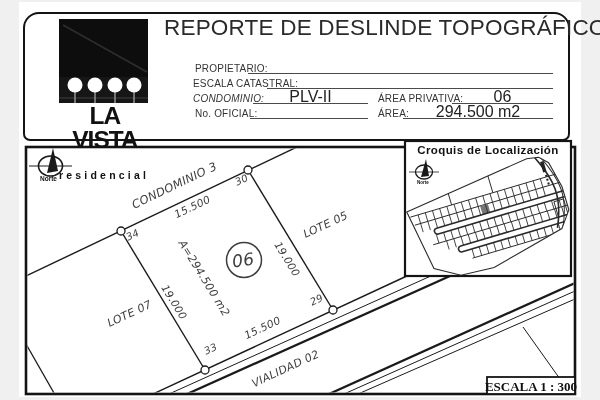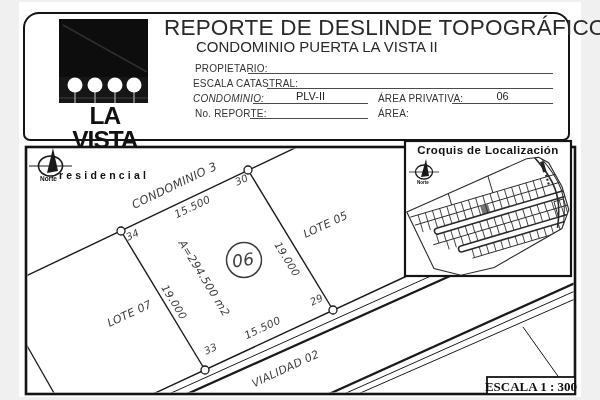--- a/index.html
+++ b/index.html
@@ -32,21 +32,21 @@
     letter-spacing:0.2px;white-space:nowrap;
   }
   .doc-subtitle{
     position:absolute;left:196px;top:38px;font-size:15px;color:#2a2a2a;white-space:nowrap;
   }
   .flabel{
     position:absolute;font-size:10px;color:#333;letter-spacing:0.2px;white-space:nowrap;
   }
   .fline{
     position:absolute;border-bottom:1.3px solid #4a4a4a;height:13px;
-    text-align:center;font-size:11px;color:#222;line-height:13px;
+    text-align:center;font-size:16px;color:#222;line-height:13px;
   }
 
   
   svg{position:absolute;left:0;top:0;}
   .cadtext{
     font-family:"DejaVu Sans", sans-serif;font-style:italic;
     fill:#3d3d3d;letter-spacing:0.3px;
   }
   .norte{font-family:"Liberation Sans",sans-serif;font-weight:bold;fill:#111;}
   .croquis-title{font-family:"Liberation Sans",sans-serif;font-weight:bold;fill:#111;}
@@ -248,21 +248,20 @@
 
     <g>
       <rect x="487" y="377" width="88" height="17" fill="#ffffff" stroke="#141414" stroke-width="1.8"></rect>
       <text class="escala-text" x="531" y="390.5" font-size="13" text-anchor="middle">ESCALA 1 : 300</text>
     </g>
   </svg>
 
   <div class="header-box"></div>
 
   <div class="doc-title">REPORTE DE DESLINDE TOPOGRÁFICO</div>
-  <div class="doc-subtitle">CONDOMINIO PUERTA LA VISTA II</div>
 
   <div class="logo">
     <div class="logo-square">
       <svg width="89" height="84" viewBox="0 0 89 84">
         <line x1="4" y1="6" x2="88" y2="53" stroke="#2e2e2e" stroke-width="1.5"></line>
         <rect x="0" y="58" width="89" height="26" fill="#161616"></rect>
         <line x1="0" y1="79" x2="89" y2="79" stroke="#3f3f3f" stroke-width="1"></line>
         <g>
           <line x1="16" y1="66" x2="16" y2="84" stroke="#9a9a9a" stroke-width="1.4"></line>
           <line x1="36" y1="66" x2="36" y2="84" stroke="#9a9a9a" stroke-width="1.4"></line>
@@ -276,21 +275,22 @@
       </svg>
     </div>
     <div class="logo-name">LA VISTA</div>
     <div class="logo-tagline">residencial</div>
   </div>
 
   <div class="flabel" style="left:195px;top:63px;">PROPIETARIO:</div>
   <div class="flabel" style="left:193px;top:78px;">ESCALA CATASTRAL:</div>
   <div class="flabel" style="left:193px;top:93px;font-style:italic;">CONDOMINIO:</div>
   <div class="flabel" style="left:378px;top:93px;">ÁREA PRIVATIVA:</div>
-  <div class="flabel" style="left:195px;top:108px;">No. REPORTE:</div>
+  <div class="flabel" style="left:195px;top:108px;">No. OFICIAL:</div>
   <div class="flabel" style="left:378px;top:108px;">ÁREA:</div>
 
   <div class="fline" style="left:248px;top:59.5px;width:305px;"></div>
   <div class="fline" style="left:267px;top:74.5px;width:286px;"></div>
   <div class="fline" style="left:253px;top:89.5px;width:115px;">PLV-II</div>
   <div class="fline" style="left:452px;top:89.5px;width:101px;">06</div>
   <div class="fline" style="left:250px;top:104.5px;width:118px;"></div>
+  <div class="fline" style="left:403px;top:104.5px;width:150px;">294.500 m2</div>
 </div>
 
 </body></html>

